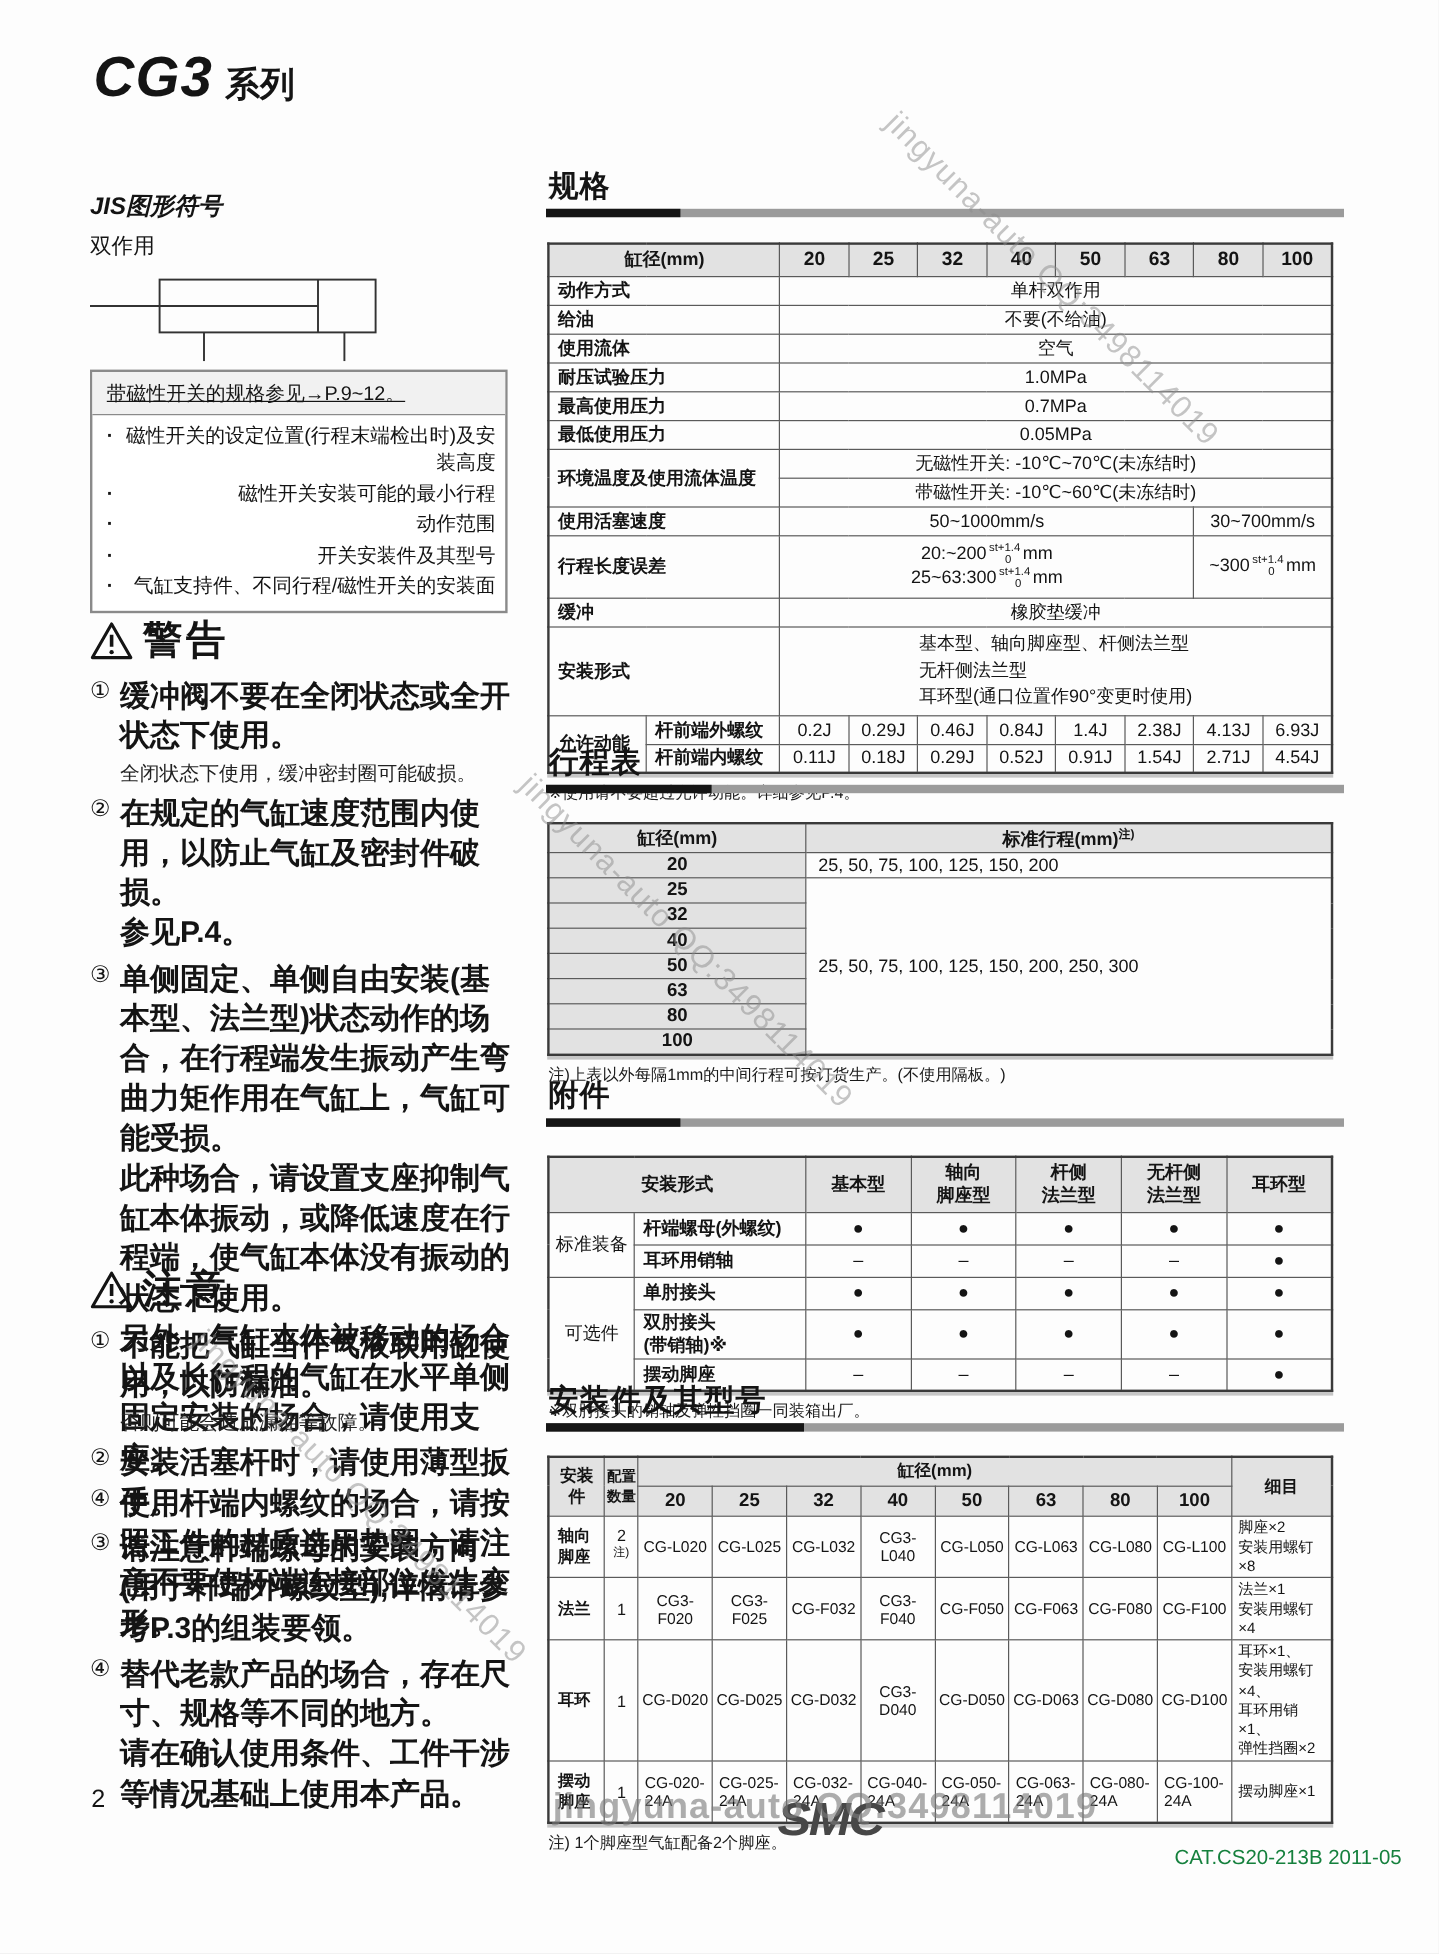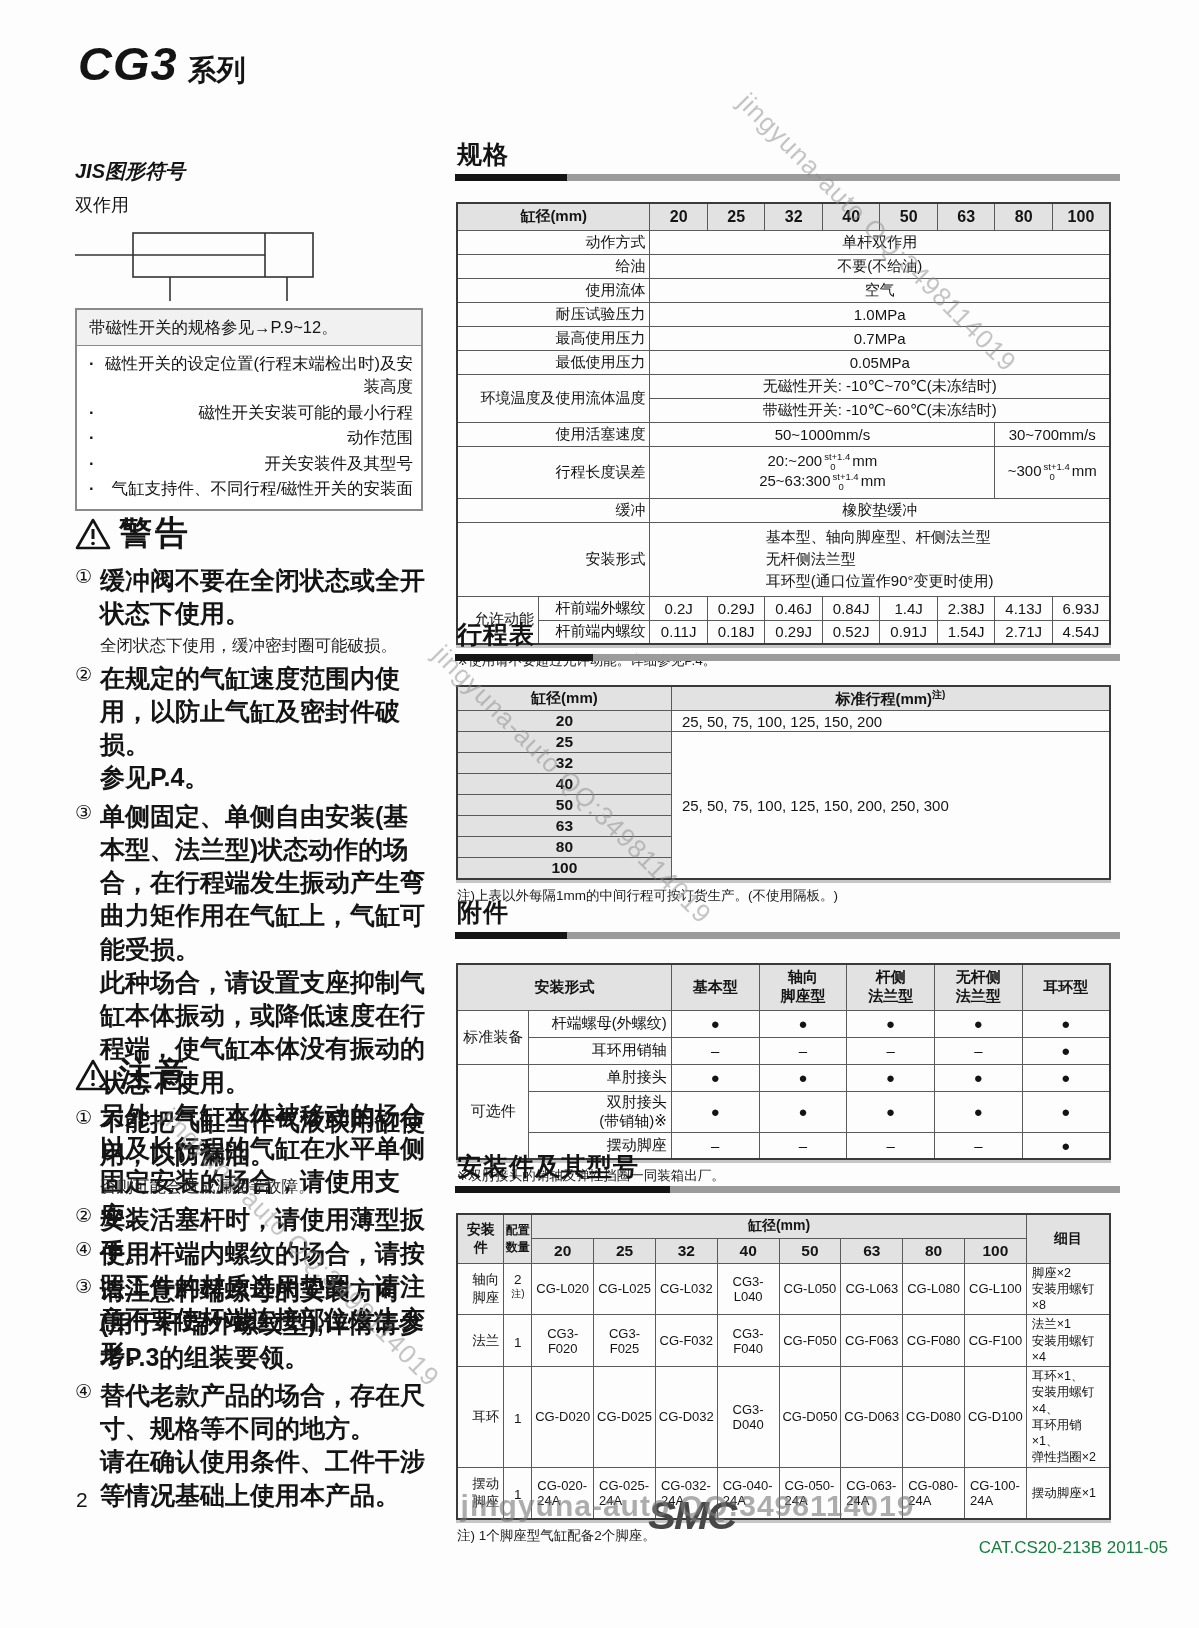--- a/index.html
+++ b/index.html
@@ -16,21 +16,21 @@
   .series-title .suffix { font-size:29px; font-weight:bold; margin-left:10px; }
 
   
   .jis { position:absolute; left:75px; top:158px; width:350px; }
   .jis h3 { margin:0; font-size:20px; font-weight:bold;font-style:italic; }
   .jis .sub { font-size:18px; margin-top:8px; }
   .jis svg { margin-top:4px; display:block; }
 
   
   .switch-box { position:absolute; left:75px; top:308px; width:344px; border:2px solid #8a8a8a; background:#fff; }
-  .switch-box .sb-head { font-size:16.5px; padding:7px 10px 6px 12px; border-bottom:1px solid #8a8a8a; background:#f1f1f1; }
+  .switch-box .sb-head { font-size:16.5px; padding:7px 10px 6px 12px; border-bottom:1px solid #8a8a8a; background:#f1f1f1;text-decoration:underline; }
   .switch-box ul { list-style:none; margin:6px 0 8px 0; padding:0 8px 0 10px;text-align:right; }
   .switch-box li { position:relative; font-size:16.5px; line-height:1.42; padding-left:14px; margin:2px 0; }
   .switch-box li::before { content:"·"; position:absolute; left:2px; top:0; font-weight:bold; }
 
   
   .alert { position:absolute; left:75px; width:352px; }
   .alert-head { display:flex; align-items:center; gap:8px; margin-bottom:8px; }
   .alert-head h2 { margin:0; font-size:33px; font-weight:bold; letter-spacing:3px; }
   .alert ol { list-style:none; margin:0; padding:0; }
   .alert li { position:relative; padding-left:25px; margin-bottom:5px; }
@@ -49,31 +49,31 @@
   #stroke-section{ top:618px; }
   #acc-section   { top:896px; }
   #mount-section { top:1150px; }
 
   table { border-collapse:collapse; width:655px; font-size:15px; margin-left:1px;
           box-shadow:0 3px 0 0 #c6c6c6; }
   th,td { border:1px solid #5a5a5a; padding:1px 4px; text-align:center; vertical-align:middle; }
   table { border:2px solid #3a3a3a; }
   .hd { background:#e2e2e2; }
   .bold { font-weight:bold;margin-left:32px; }
-  td.lab, th.lab { text-align:right; padding-left:7px; font-weight:normal; }
+  td.lab, th.lab { text-align:left; padding-left:7px; font-weight:bold; }
   .note { font-size:13.5px; margin:7px 0 0 2px; color:#1a1a1a; }
 
   
   .spec-table { margin-top:21px; }
   .spec-table tr { height:24px; }
   .spec-table tr.hrow { height:27px; }
   .spec-table tr.trow { height:52px; }
   .spec-table tr.mrow { height:74px; }
   .spec-table .bore { font-size:16px; font-weight:bold; }
-  .tolstack { display:inline-flex; flex-direction:column; font-size:9.5px; line-height:1.05; text-align:left; vertical-align:middle; margin:0 2px; }
+  .tolstack { display:inline-flex; flex-direction:column; font-size:9.5px; line-height:1.05; text-align:left; vertical-align:middle; margin:0 2px;align-items:center; }
   .tolstack .tsub { padding-left:6px; }
   .mount-lines { display:inline-block; text-align:left; line-height:1.45; }
 
   
   .stroke-table { margin-top:24px; }
   .stroke-table tr { height:21px; }
   .stroke-table tr.hrow { height:24px; }
   .stroke-table td.sval { text-align:left; padding-left:10px; }
   .stroke-table .boreval { font-weight:bold; font-size:15.5px; }
   sup.small { font-size:10px; }

